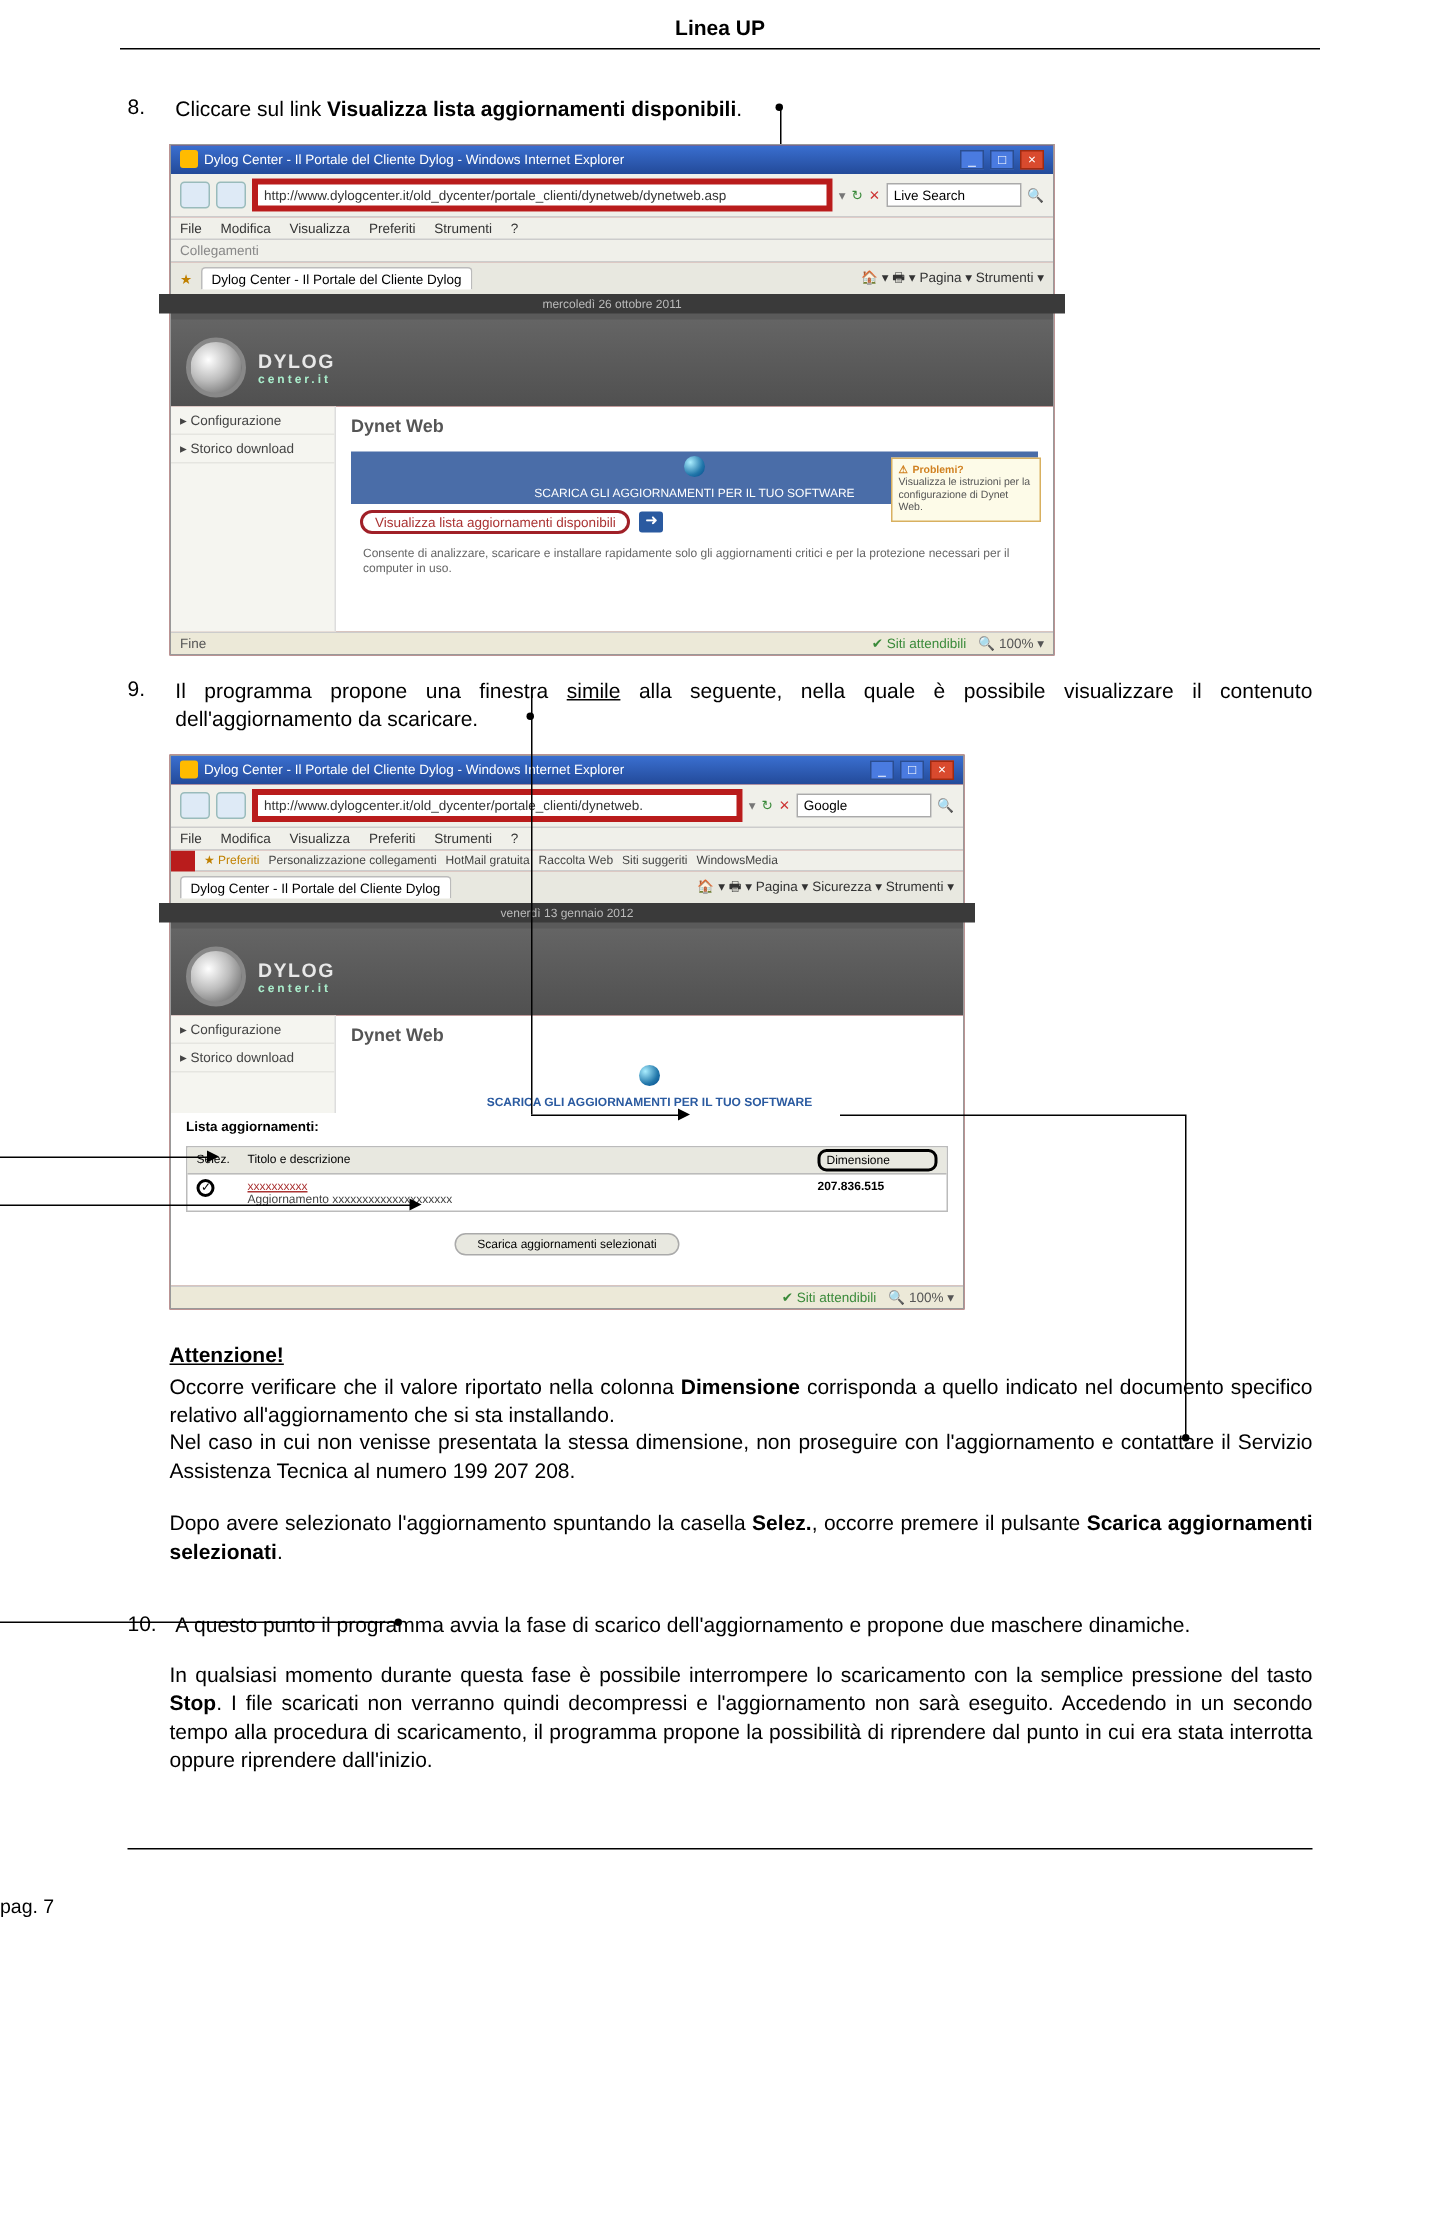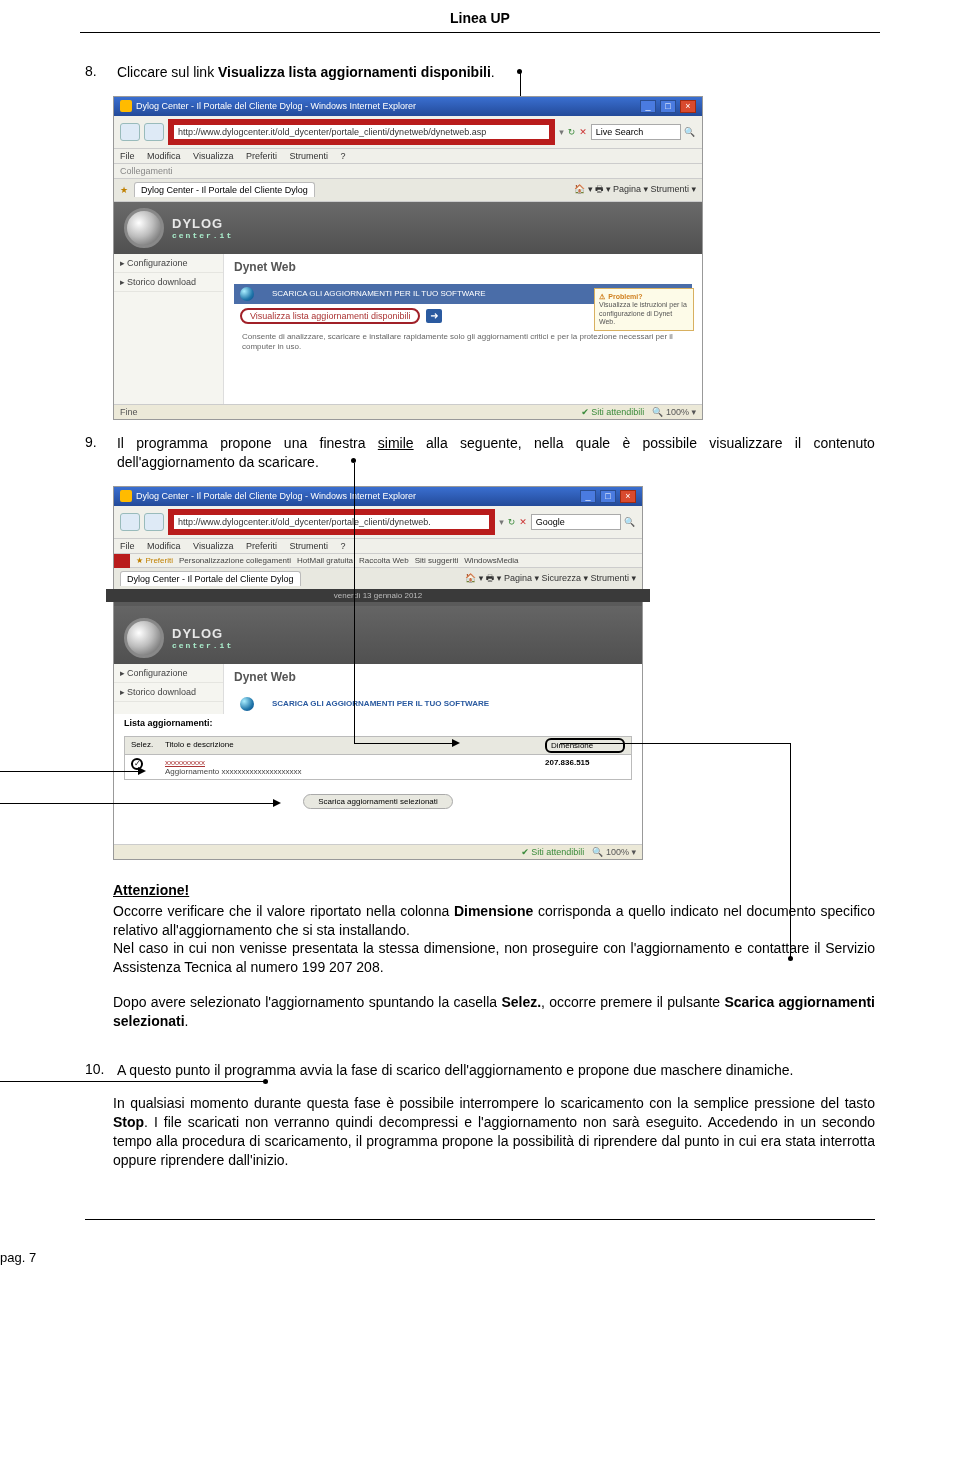--- a/index.html
+++ b/index.html
@@ -41,40 +41,40 @@
   display: flex;
   align-items: center;
   gap: 4px;
 }
 .titlebar .ticon { width:12px; height:12px; background:#fb0; border-radius:2px; }
 .titlebar .spacer { flex:1; }
 .winbtn { width:16px; height:13px; background:#4a7be0; border:1px solid #2a4d90; text-align:center; line-height:11px; color:#fff; font-size:9px; }
 .winbtn.close { background:#d94a2e; border-color:#a02a10; }
 .addrbar { background:#f0f0ea; padding:3px 6px; display:flex; gap:4px; align-items:center; border-bottom:1px solid #ccc; }
 .addrbar .navbtn { width:20px; height:18px; background:#deeaf6; border:1px solid #9bb; border-radius:3px; }
-.addrbar .url { flex:1; background:#fff; border:6px solid #b91c1c; padding:2px 4px; font-size:9px; color:#333; }
+.addrbar .url { flex:1; background:#fff; border:4px solid #b91c1c; padding:2px 4px; font-size:9px; color:#333; }
 .addrbar .searchbox { width:90px; background:#fff; border:1px solid #aaa; padding:2px 4px; font-size:9px; }
 .menubar { background:#f0f0ea; padding:2px 6px; font-size:9px; color:#333; border-bottom:1px solid #ccc; }
 .menubar span { margin-right:10px; }
 .tabbar { background:#e8e8e0; padding:3px 6px; display:flex; align-items:center; gap:6px; border-bottom:1px solid #ccc; }
 .tabbar .tab { background:#fff; border:1px solid #bbb; border-bottom:none; padding:2px 6px; font-size:9px; border-radius:3px 3px 0 0; }
 .tabbar .spacer { flex:1; }
 .tabbar .tool { font-size:9px; color:#333; }
 .banner { background:#5a5a5a; color:#ccc; font-size:8px; padding:2px 8px; text-align:left; }
 .banner .datebar { background:#3a3a3a; color:#bbb; padding:2px 8px; text-align:center; font-size:8px; margin:-2px -8px 4px -8px; }
 .logoarea { display:flex; align-items:center; gap:6px; padding:6px 10px; background:linear-gradient(#6a6a6a,#505050); }
 .logoarea .logodisc { width:40px; height:40px; border-radius:50%; background:radial-gradient(circle at 35% 35%, #fff, #bdbdbd 45%, #7a7a7a 80%); border:3px solid #888; }
 .logoarea .logotext { color:#e8e8e8; font-size:13px; font-weight:bold; letter-spacing:1px; }
-.logoarea .logotext .sub { font-size:8px; color:#aec; display:block; letter-spacing:2px;font-family:Liberation Mono, monospace; }
+.logoarea .logotext .sub { font-size:8px; color:#aec; display:block; letter-spacing:2px; }
 .webbody { display:flex; background:#fff; min-height:150px; }
 .sidebar { width:110px; background:#f5f5f0; border-right:1px solid #ddd; font-size:9px; }
 .sidebar .sitem { padding:4px 6px; border-bottom:1px solid #e5e5e0; color:#444; }
 .maincol { flex:1; padding:6px 10px; position:relative; }
 .maincol h4 { font-size:12px; color:#555; font-weight:bold; margin-bottom:10px; }
-.bluebar { background:#4a6da8; color:#fff; padding:3px 6px; font-size:8px; display:flex; align-items:center; gap:18px; }
+.bluebar { background:#4a6da8; color:#fff; padding:3px 6px; font-size:8px; display:flex; align-items:center; gap:6px;flex-direction:column; }
 .bluebar .globe { width:14px; height:14px; background:radial-gradient(circle at 30% 30%, #aef, #27a 60%, #048); border-radius:50%; }
 .redlink { font-size:9px; color:#a33; padding:4px 6px; display:flex; align-items:center; gap:6px; }
 .red-oval { border:2px solid #a02028; border-radius:10px; padding:1px 8px; display:inline-block; }
 .red-arrow-btn { width:16px; height:14px; background:#2a5aa0; color:#fff; text-align:center; line-height:14px; border-radius:2px; font-size:10px; }
 .helptext { font-size:8px; color:#666; padding:4px 8px; line-height:1.3; }
 .infobox { position:absolute; right:8px; top:34px; width:100px; background:#fdfbe8; border:1px solid #d8b060; font-size:7px; padding:4px; color:#555; line-height:1.2; }
 .infobox .warn { color:#d08020; font-weight:bold; display:flex; gap:3px; align-items:center; }
 .statusbar { background:#ece9d8; border-top:1px solid #ccc; padding:2px 6px; display:flex; align-items:center; gap:8px; font-size:9px; color:#555; }
 .statusbar .spacer { flex:1; }
 .statusbar .trusted { color:#3a8a3a; }
@@ -163,20 +163,23 @@
       <span>?</span>
     </div>
     <div class="menubar" style="color:#888;">Collegamenti</div>
     <div class="tabbar">
       <span style="color:#c08000">★</span>
       <span class="tab">Dylog Center - Il Portale del Cliente Dylog</span>
       <span class="spacer"></span>
       <span class="tool">🏠 ▾  🖶 ▾  <span>Pagina ▾   Strumenti ▾</span></span>
     </div>
     <div class="logoarea" style="flex-direction:column; align-items:stretch; padding:0;">
+      <div class="banner" style="padding:0;">
+        <div class="datebar">mercoledì 26 ottobre 2011</div>
+      </div>
       <div style="display:flex; align-items:center; gap:8px; padding:6px 10px;">
         <div class="logodisc"></div>
         <div class="logotext">
           <span>DYLOG</span>
           <span class="sub">center.it</span>
         </div>
       </div>
     </div>
     <div class="webbody">
       <div class="sidebar">

